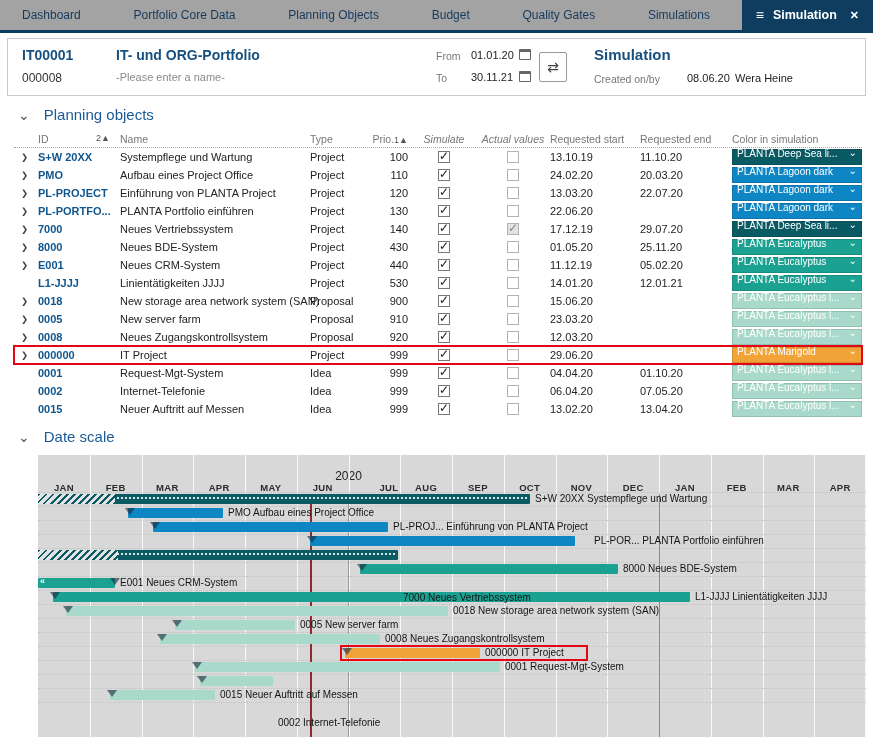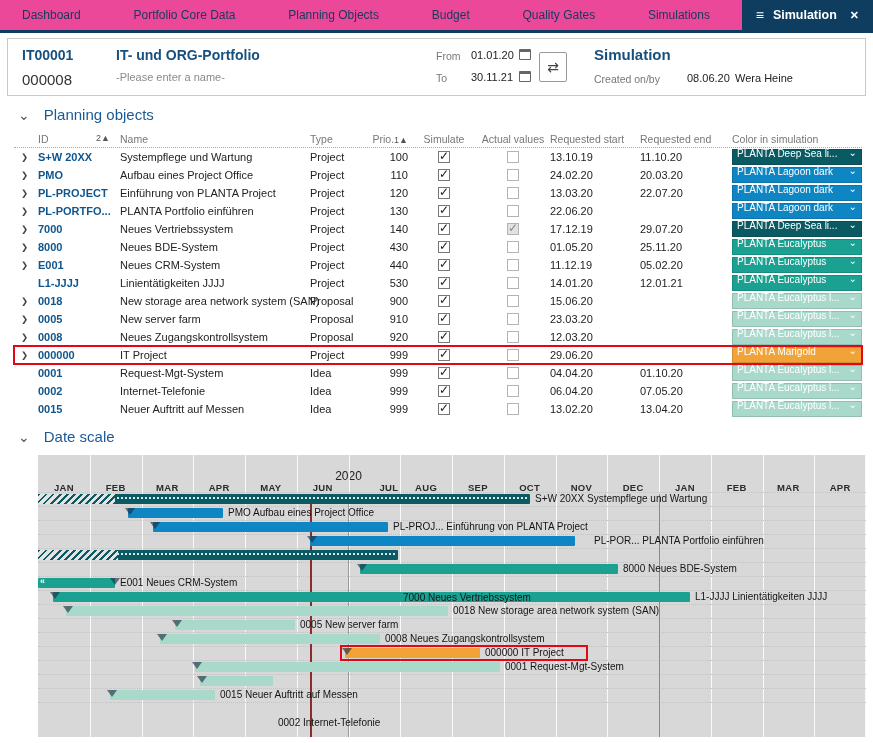--- a/index.html
+++ b/index.html
@@ -1,35 +1,35 @@
 <!DOCTYPE html>
 <html><head>
 <meta charset="utf-8">
 <style>
   * { box-sizing: border-box; margin: 0; padding: 0; }
   html,body { width: 873px; height: 743px; overflow: hidden; background: #fff;
     font-family: "Liberation Sans", sans-serif; }
 
   
-  .navbar { display: flex; align-items: stretch; height: 33px; background: #ec4899;
+  .navbar { display: flex; align-items: stretch; height: 33px; background: #a3a3a3;
     border-bottom: 3px solid #0e3d60; }
   .tabs { flex: 1; display: flex; justify-content: space-between; align-items: center;
     padding: 0 30px 0 22px; max-width: 740px; }
   .tab { font-size: 12px; color: #16395c; cursor: pointer; white-space: nowrap; }
   .tab-active { margin-left: auto; display: flex; align-items: center; gap: 9px;
     background: #0e3d60; color: #fff; padding: 0 14px; font-size: 12.5px; font-weight: bold; }
   .menu-ic { font-size: 14px; line-height: 1; }
   .close-ic { font-size: 11px; cursor: pointer; margin-left: 4px; }
 
   
   .hdr { position: relative; margin: 5px 7px 0 7px; height: 58px;
     border: 1px solid #c9c9c9; background: #fff; }
   .hdr > div, .hdr > span { position: absolute; white-space: nowrap; }
   .h-id     { left: 14px;  top: 8px;  font-size: 14px; font-weight: bold; color: #17507f; }
-  .h-subid  { left: 14px;  top: 32px; font-size: 15px; color: #333; }
+  .h-subid  { left: 14px;  top: 32px; font-size: 12px; color: #333; }
   .h-title  { left: 108px; top: 8px;  font-size: 14px; font-weight: bold; color: #17507f; }
   .h-name   { left: 108px; top: 32px; font-size: 11px; color: #8a8a8a; }
   .lbl      { font-size: 10.5px; color: #777; }
   .h-from-l { left: 428px; top: 11px; }
   .h-from-v { left: 463px; top: 10px; font-size: 11px; color: #222; }
   .h-to-l   { left: 428px; top: 33px; }
   .h-to-v   { left: 463px; top: 32px; font-size: 11px; color: #222; }
   .cal { width: 12px; height: 11px; border: 1px solid #666; border-top-width: 3px; border-radius: 1px; }
   .cal1 { left: 511px; top: 10px; } .cal2 { left: 511px; top: 32px; }
   .refresh { left: 531px; top: 13px; width: 28px; height: 30px; border: 1px solid #999;
@@ -47,21 +47,21 @@
 
   
   .ptable { margin: 2px 0 0 14px; width: 848px; font-size: 11px; }
   .grid { display: grid;
     grid-template-columns: 24px 82px 190px 58px 44px 64px 74px 90px 92px 130px; }
   .thead { height: 17px; align-items: end; color: #777; font-size: 10.5px;
     border-bottom: 1px dotted #aaa; padding-bottom: 2px; }
   .hc { white-space: nowrap; }
   .hc-id { display: flex; justify-content: space-between; padding-right: 10px; }
   .hc-prio { text-align: right; padding-right: 4px; }
-  .hc-simulate, .hc-actual { text-align: center; }
+  .hc-simulate, .hc-actual { text-align: center; font-style: italic; }
   .sort { font-size: 9px; color: #555; }
   .trow { height: 18px; align-items: center; color: #222; cursor: default; }
   .trow.hl { outline: 2px solid #e30613; outline-offset: -1px; }
   .c { white-space: nowrap; overflow: visible; }
   .c.expand { padding-left: 7px; font-size: 8.5px; color: #444; cursor: pointer; }
   .c.id { color: #10568e; font-weight: bold; cursor: pointer; }
   .c.prio { text-align: right; padding-right: 4px; }
   .c.center { display: flex; justify-content: center; }
   .cb { width: 12px; height: 12px; border: 1px solid #777; background: #fff;
     position: relative; display: inline-block; cursor: pointer; }

